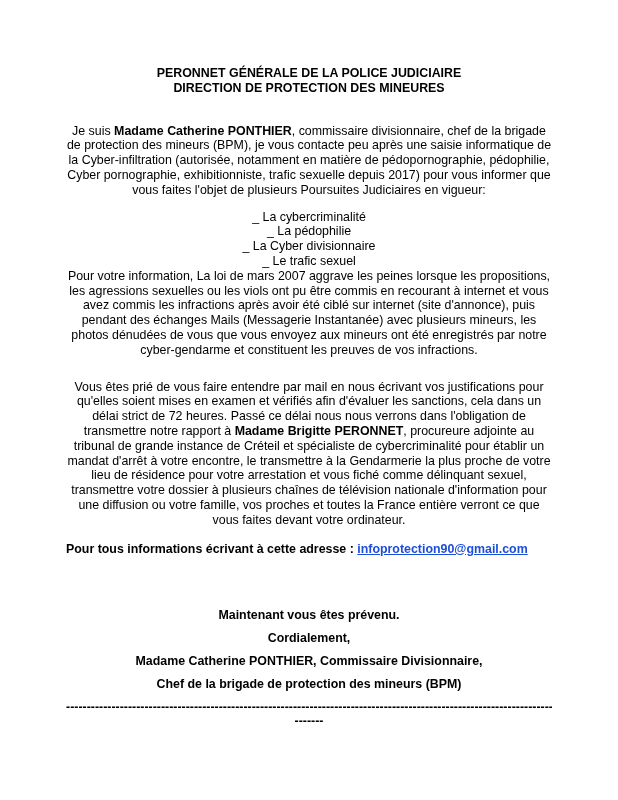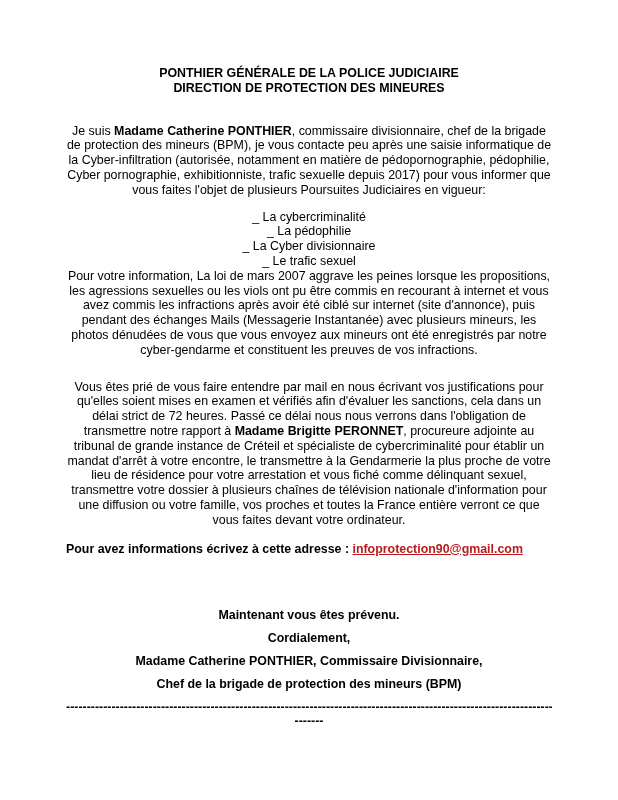--- a/index.html
+++ b/index.html
@@ -35,21 +35,21 @@
   .charges { margin: 0 0 0 0; padding: 0; list-style: none; }
   .charges li { margin: 0; }
   .info-para { }
   .warning-para { margin-top: 22px; }
   .contact-line {
     margin-top: 14px;
     text-align: left;
     font-weight: bold;
   }
   .contact-line a {
-    color: #b91c1c;
+    color: #1d4ed8;
     text-decoration: underline;
     font-weight: bold;
     cursor: pointer;
     text-align: center;
   }
   .closing {
     margin-top: 52px;
     font-weight: bold;
   }
   .closing div { margin: 8px; }
@@ -63,38 +63,38 @@
     font-weight: bold;
   }
   strong { font-weight: bold; }
 </style>
 </head>
 <body>
 
 <div class="page">
 
   <div class="doc-header">
-    <div>PONTHIER GÉNÉRALE DE LA POLICE JUDICIAIRE</div>
+    <div>PERONNET GÉNÉRALE DE LA POLICE JUDICIAIRE</div>
     <div>DIRECTION DE PROTECTION DES MINEURES</div>
   </div>
 
   <p class="para intro-para"><span>Je suis </span><strong>Madame Catherine PONTHIER</strong><span>, commissaire divisionnaire, chef de la brigade de protection des mineurs (BPM), je vous contacte peu après une saisie informatique de la Cyber-infiltration (autorisée, notamment en matière de pédopornographie, pédophilie, Cyber pornographie, exhibitionniste, trafic sexuelle depuis 2017) pour vous informer que vous faites l'objet de plusieurs Poursuites Judiciaires en vigueur:</span></p>
 
   <ul class="charges">
     <li>_ La cybercriminalité</li>
     <li>_ La pédophilie</li>
     <li>_ La Cyber divisionnaire</li>
     <li>_ Le trafic sexuel</li>
   </ul>
 
   <p class="para info-para">Pour votre information, La loi de mars 2007 aggrave les peines lorsque les propositions, les agressions sexuelles ou les viols ont pu être commis en recourant à internet et vous avez commis les infractions après avoir été ciblé sur internet (site d'annonce), puis pendant des échanges Mails (Messagerie Instantanée) avec plusieurs mineurs, les photos dénudées de vous que vous envoyez aux mineurs ont été enregistrés par notre cyber-gendarme et constituent les preuves de vos infractions.</p>
 
   <p class="para warning-para"><span>Vous êtes prié de vous faire entendre par mail en nous écrivant vos justifications pour qu'elles soient mises en examen et vérifiés afin d'évaluer les sanctions, cela dans un délai strict de 72 heures. Passé ce délai nous nous verrons dans l'obligation de transmettre notre rapport à </span><strong>Madame Brigitte PERONNET</strong><span>, procureure adjointe au tribunal de grande instance de Créteil et spécialiste de cybercriminalité pour établir un mandat d'arrêt à votre encontre, le transmettre à la Gendarmerie la plus proche de votre lieu de résidence pour votre arrestation et vous fiché comme délinquant sexuel, transmettre votre dossier  à plusieurs  chaînes de télévision nationale d'information pour une diffusion ou votre famille, vos proches et toutes la France entière verront ce que vous faites devant votre ordinateur.</span></p>
 
-  <p class="contact-line"><span>Pour avez informations écrivez à cette adresse : </span><a>infoprotection90@gmail.com</a></p>
+  <p class="contact-line"><span>Pour tous informations écrivant à cette adresse : </span><a>infoprotection90@gmail.com</a></p>
 
   <div class="closing">
     <div>Maintenant vous êtes prévenu.</div>
     <div>Cordialement,</div>
     <div>Madame Catherine PONTHIER, Commissaire Divisionnaire,</div>
     <div>Chef de la brigade de protection des mineurs (BPM)</div>
   </div>
 
   <div class="sep-long">------------------------------------------------------------------------------------------------------------------------------------------</div>
   <div class="sep-short">-------</div>

